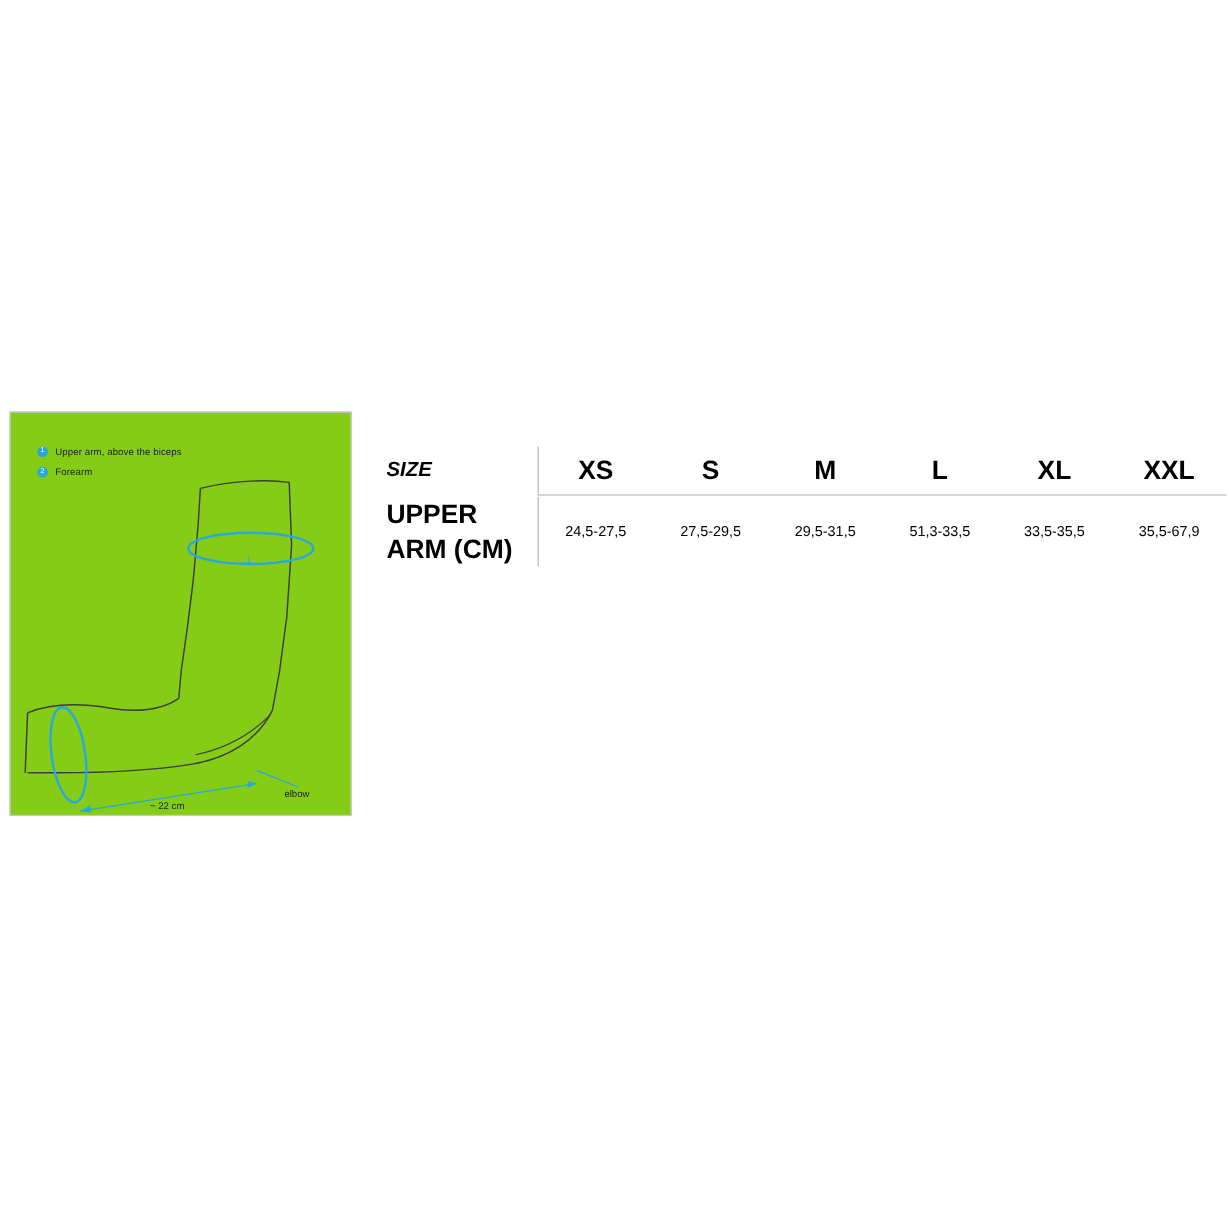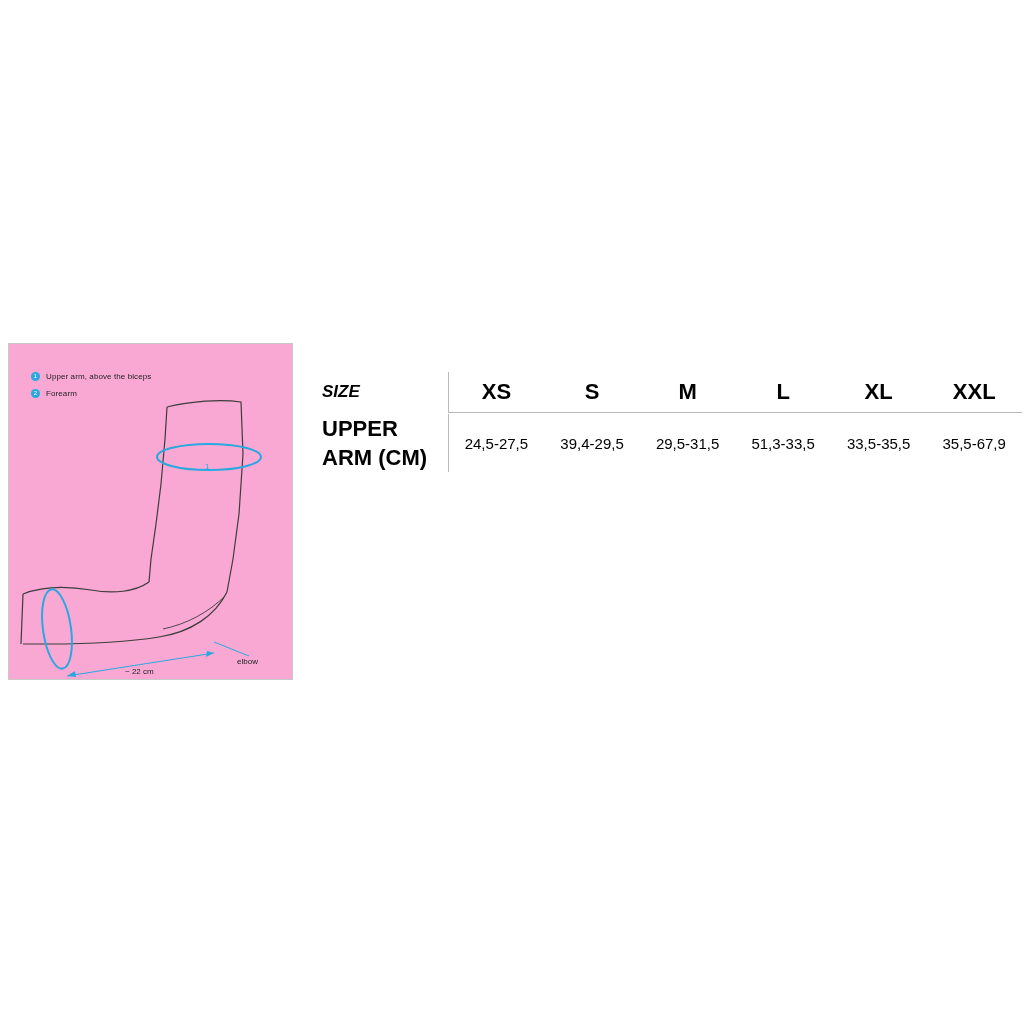--- a/index.html
+++ b/index.html
@@ -17,21 +17,21 @@
   }
 
   
   #diagram-panel {
     position: absolute;
     left: 8px;
     top: 343px;
     width: 285px;
     height: 337px;
     border: 1px solid #c8c8c8;
-    background: #f9a8d4;
+    background: #84cc16;
     box-sizing: border-box;
     overflow: hidden;
   }
   #diagram-legend {
     position: absolute;
     left: 22px;
     top: 28px;
     width: 220px;
   }
   .legend-row {
@@ -99,21 +99,21 @@
     font-style: italic;
   }
   .head-cell {
     font-weight: bold;
     font-size: 22px;
     text-align: center;
     height: 40px;
     padding-bottom: 4px;
   }
   .val-cell {
-    font-size: 15px;
+    font-size: 12px;
     text-align: center;
     height: 48px;
     white-space: nowrap;
   }
   .sep-row td {
     height: 1px;
     padding: 0;
   }
   .sep-line {
     border-top: 1px solid #b9b9b9;
@@ -175,20 +175,20 @@
     </tr>
     <tr class="sep-row">
       <td></td>
       <td class="sep-line" colspan="6"></td>
     </tr>
   </thead>
   <tbody>
     <tr>
       <td class="row-label">UPPER ARM (CM)</td>
       <td class="val-cell">24,5-27,5</td>
-      <td class="val-cell">39,4-29,5</td>
+      <td class="val-cell">27,5-29,5</td>
       <td class="val-cell">29,5-31,5</td>
       <td class="val-cell">51,3-33,5</td>
       <td class="val-cell">33,5-35,5</td>
       <td class="val-cell">35,5-67,9</td>
     </tr>
   </tbody>
 </table>
 
 </body></html>

